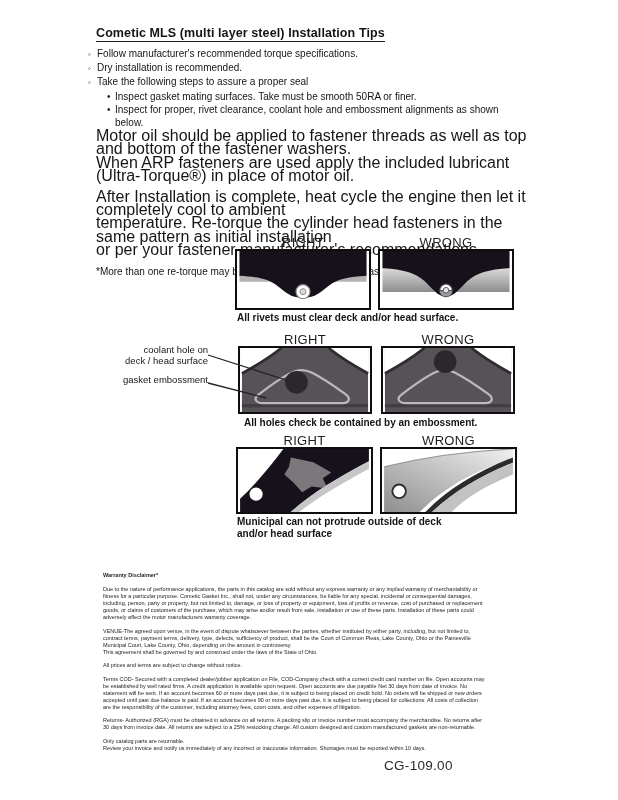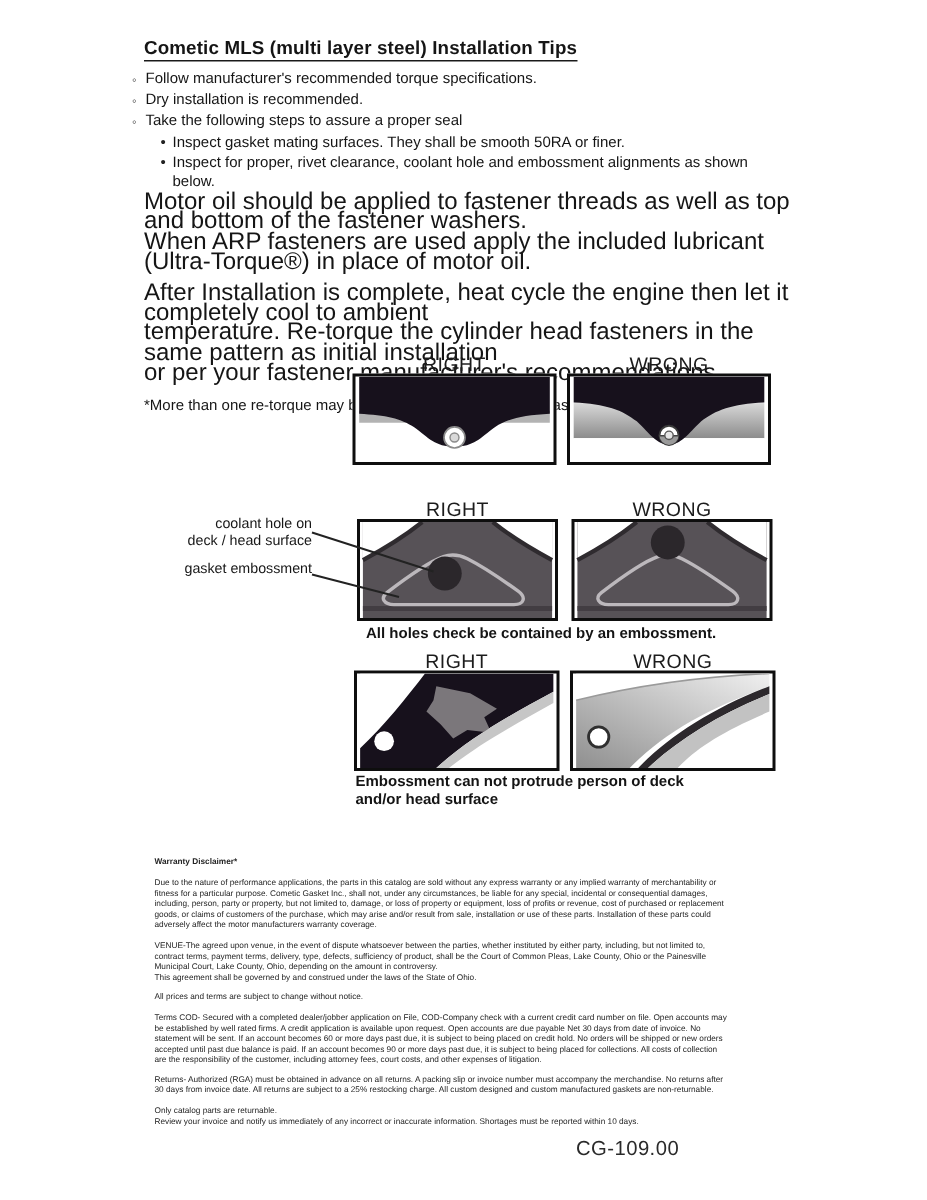--- a/index.html
+++ b/index.html
@@ -51,21 +51,21 @@
       <div class="bullet-row">
         <span class="marker">◦</span>
         <span>Dry installation is recommended.</span>
       </div>
       <div class="bullet-row">
         <span class="marker">◦</span>
         <span>Take the following steps to assure a proper seal</span>
       </div>
       <div class="bullet-row sub">
         <span class="marker">•</span>
-        <span>Inspect gasket mating surfaces.  They shall be smooth 50RA or finer.</span>
+        <span>Inspect gasket mating surfaces.  Take must be smooth 50RA or finer.</span>
       </div>
       <div class="bullet-row sub">
         <span class="marker">•</span>
         <span>Inspect for proper, rivet clearance, coolant hole and embossment alignments as shown below.</span>
       </div>
     </div>
 
     <div class="para">Motor oil should be applied to fastener threads as well as top and bottom of the fastener washers.
 When ARP fasteners are used apply the included lubricant (Ultra-Torque®) in place of motor oil.</div>
     <div class="para">After Installation is complete, heat cycle the engine then let it completely cool to ambient
@@ -96,20 +96,21 @@
     <rect x="0" y="0" width="136" height="61" fill="#ffffff"></rect>
     <rect x="0" y="19" width="136" height="25" fill="url(#g1)"></rect>
     <rect x="0" y="44" width="136" height="17" fill="#ffffff"></rect>
     <path d="M0,0 H136 V18.5 C113,19.5 101,24 91,32 C81,41.5 77,48.5 68,48.5 C59,48.5 55,41.5 45,32 C35,24 23,19.5 0,18.5 Z" fill="#17111c"></path>
     <circle cx="68" cy="42" r="6.8" fill="#ffffff" stroke="#3a3a3a" stroke-width="1.4"></circle>
     <path d="M61.2,42 A6.8,6.8 0 0 0 74.8,42 Z" fill="#9a9a9a"></path>
     <line x1="61" y1="42.3" x2="75" y2="42.3" stroke="#444444" stroke-width="1"></line>
     <circle cx="68" cy="42" r="3" fill="#e5e5e5" stroke="#555555" stroke-width="1"></circle>
   </svg>
 
+  <div class="dcaption" style="left:237px; top:312px;">All rivets must clear deck and/or head surface.</div>
 
   <div class="dlabel" style="left:238px; top:332px; width:134px;">RIGHT</div>
   <div class="dlabel" style="left:381px; top:332px; width:134px;">WRONG</div>
 
   <div class="side-label" style="top:332px;margin-top:12px;">coolant hole on
 deck / head surface</div>
   <div class="side-label" style="top:374px;">gasket embossment</div>
 
   <svg class="dbox" style="left:238px; top:346px;" width="134" height="68" viewBox="0 0 134 68">
     <rect x="0" y="0" width="134" height="68" fill="#575257"></rect>
@@ -159,21 +160,21 @@
       </linearGradient>
     </defs>
     <rect x="0" y="0" width="137" height="67" fill="#ffffff"></rect>
     <path d="M0,19 C45,8 90,2 137,0 V9 C95,24 62,42 38,67 H0 Z" fill="url(#g2)"></path>
     <path d="M0,19 C45,8 90,2 137,0" fill="none" stroke="#9a9a9a" stroke-width="1.2"></path>
     <path d="M44,67 C66,44 98,24 137,9 V14.5 C101,29 72,47 51,67 Z" fill="#2d292d"></path>
     <path d="M51,67 C72,47 101,29 137,14.5 V27 C104,41 85,53 72,67 Z" fill="#c2c2c2"></path>
     <circle cx="16" cy="45" r="7.2" fill="#ffffff" stroke="#2f2f2f" stroke-width="2"></circle>
   </svg>
 
-  <div class="dcaption" style="left:237px; top:516px;">Embossment can not protrude person of deck
+  <div class="dcaption" style="left:237px; top:516px;">Municipal can not protrude outside of deck
 and/or head surface</div>
 
   <div class="footer">
     <div class="fheading">Warranty Disclaimer*</div>
     <p>Due to the nature of performance applications, the parts in this catalog are sold without any express warranty or any implied warranty of merchantability or
 fitness for a particular purpose.  Cometic Gasket Inc., shall not, under any circumstances, be liable for any special, incidental or consequential damages,
 including, person, party or property, but not limited to, damage, or loss of property or equipment, loss of profits or revenue, cost of purchased or replacement
 goods, or claims of customers of the purchase, which may arise and/or result from sale, installation or use of these parts.  Installation of these parts could
 adversely affect the motor manufacturers warranty coverage.</p>
     <p>VENUE-The agreed upon venue, in the event of dispute whatsoever between the parties, whether instituted by either party, including, but not limited to,

